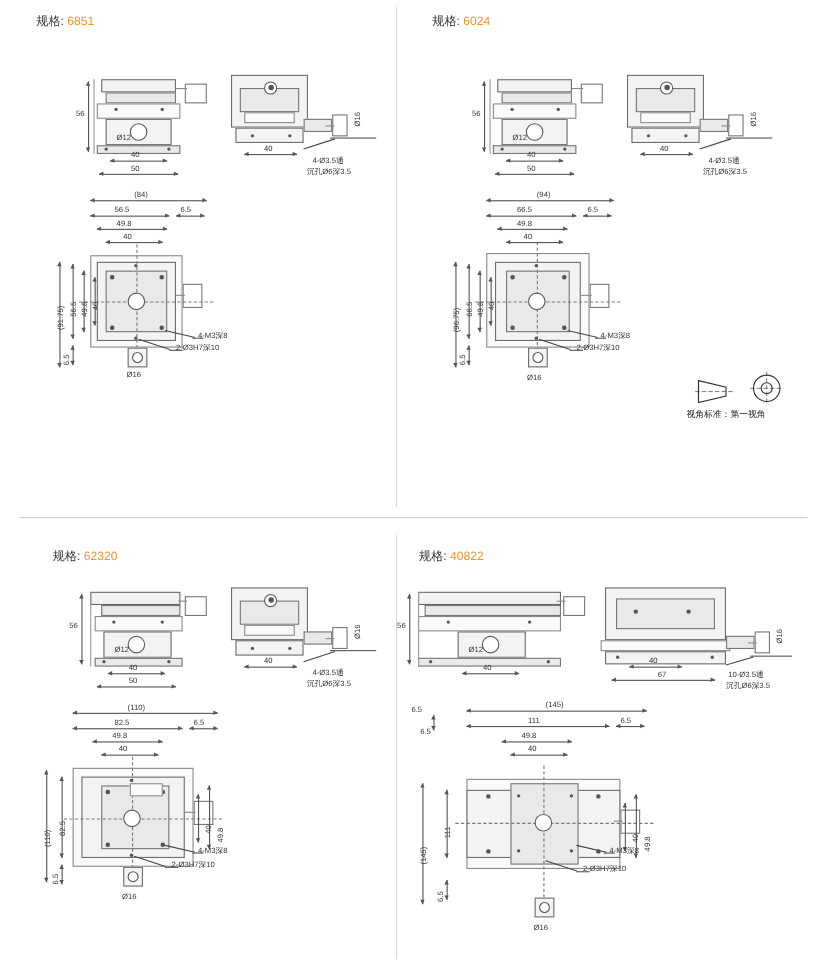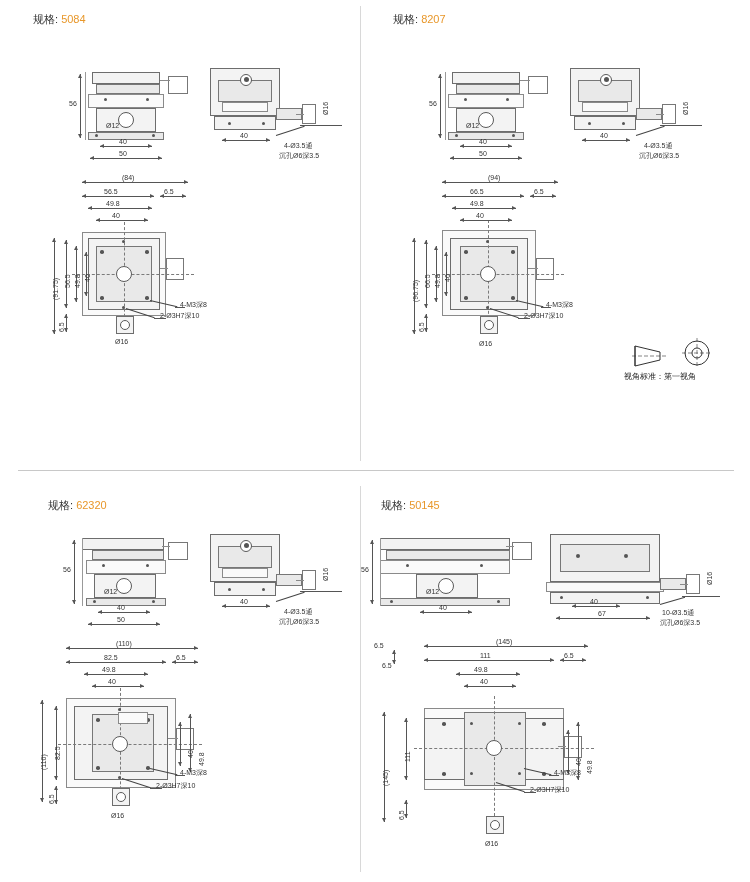--- a/index.html
+++ b/index.html
@@ -41,21 +41,21 @@
 
 <div class="sheet">
 
   <div class="vdiv" style="left:360px;top:6px;height:455px;"></div>
   <div class="hdiv" style="left:18px;top:470px;width:716px;"></div>
   <div class="vdiv" style="left:360px;top:486px;height:386px;"></div>
 
   <div class="panel" style="left:0;top:0;width:360px;height:462px;">
     <div class="spec" style="left:33px;top:12px;">
       <span>规格:</span>
-      <span class="val">5084</span>
+      <span class="val">6851</span>
     </div>
 
     <div>
       <div class="box" style="left:92px;top:72px;width:68px;height:12px;"></div>
       <div class="box2" style="left:96px;top:84px;width:64px;height:10px;"></div>
       <div class="box3" style="left:88px;top:94px;width:76px;height:14px;"></div>
       <div class="box" style="left:96px;top:108px;width:60px;height:24px;"></div>
       <div class="box2" style="left:88px;top:132px;width:76px;height:8px;"></div>
       <div class="boxw" style="left:168px;top:76px;width:20px;height:18px;"></div>
       <div class="ln h thin" style="left:160px;top:80px;width:10px;"></div>
@@ -141,21 +141,21 @@
       <div class="lbl" style="left:180px;top:300px;">4-M3深8</div>
       <div class="lead" style="left:126px;top:308px;width:30px;transform:rotate(18deg);"></div>
       <div class="ln h" style="left:154px;top:318px;width:12px;"></div>
       <div class="lbl" style="left:160px;top:311px;">2-Ø3H7深10</div>
     </div>
   </div>
 
   <div class="panel" style="left:360px;top:0;width:390px;height:462px;">
     <div class="spec" style="left:33px;top:12px;">
       <span>规格:</span>
-      <span class="val">8207</span>
+      <span class="val">6024</span>
     </div>
 
     <div>
       <div class="box" style="left:92px;top:72px;width:68px;height:12px;"></div>
       <div class="box2" style="left:96px;top:84px;width:64px;height:10px;"></div>
       <div class="box3" style="left:88px;top:94px;width:76px;height:14px;"></div>
       <div class="box" style="left:96px;top:108px;width:60px;height:24px;"></div>
       <div class="box2" style="left:88px;top:132px;width:76px;height:8px;"></div>
       <div class="boxw" style="left:168px;top:76px;width:20px;height:18px;"></div>
       <div class="ln h thin" style="left:160px;top:80px;width:10px;"></div>
@@ -357,21 +357,21 @@
       <div class="lbl" style="left:180px;top:282px;">4-M3深8</div>
       <div class="lead" style="left:122px;top:292px;width:30px;transform:rotate(18deg);"></div>
       <div class="ln h" style="left:150px;top:302px;width:12px;"></div>
       <div class="lbl" style="left:156px;top:295px;">2-Ø3H7深10</div>
     </div>
   </div>
 
   <div class="panel" style="left:360px;top:486px;width:390px;height:396px;">
     <div class="spec" style="left:21px;top:12px;">
       <span>规格:</span>
-      <span class="val">50145</span>
+      <span class="val">40822</span>
     </div>
 
     <div>
       <div class="box" style="left:20px;top:52px;width:130px;height:12px;"></div>
       <div class="box2" style="left:26px;top:64px;width:124px;height:10px;"></div>
       <div class="box3" style="left:20px;top:74px;width:130px;height:14px;"></div>
       <div class="box" style="left:56px;top:88px;width:62px;height:24px;"></div>
       <div class="box2" style="left:20px;top:112px;width:130px;height:8px;"></div>
       <div class="boxw" style="left:152px;top:56px;width:20px;height:18px;"></div>
       <div class="ln h thin" style="left:146px;top:60px;width:8px;"></div>

